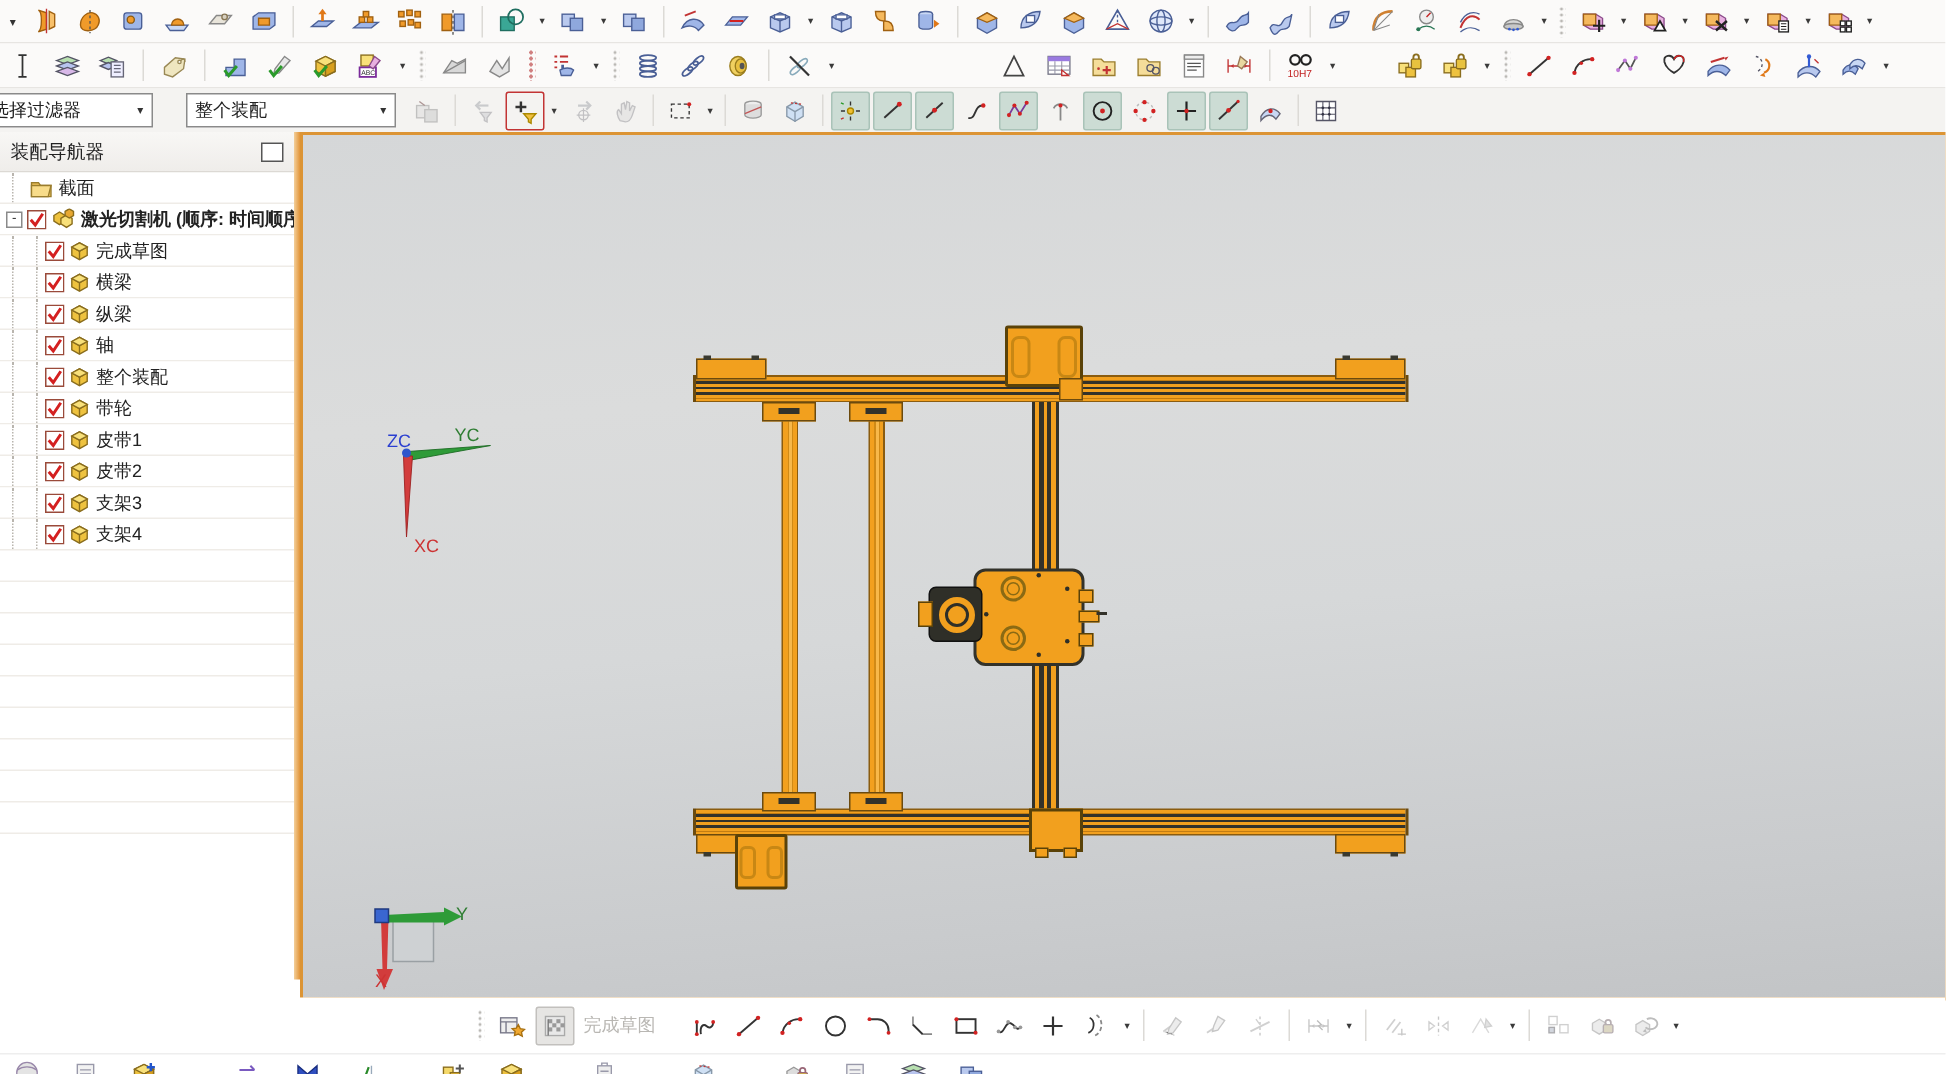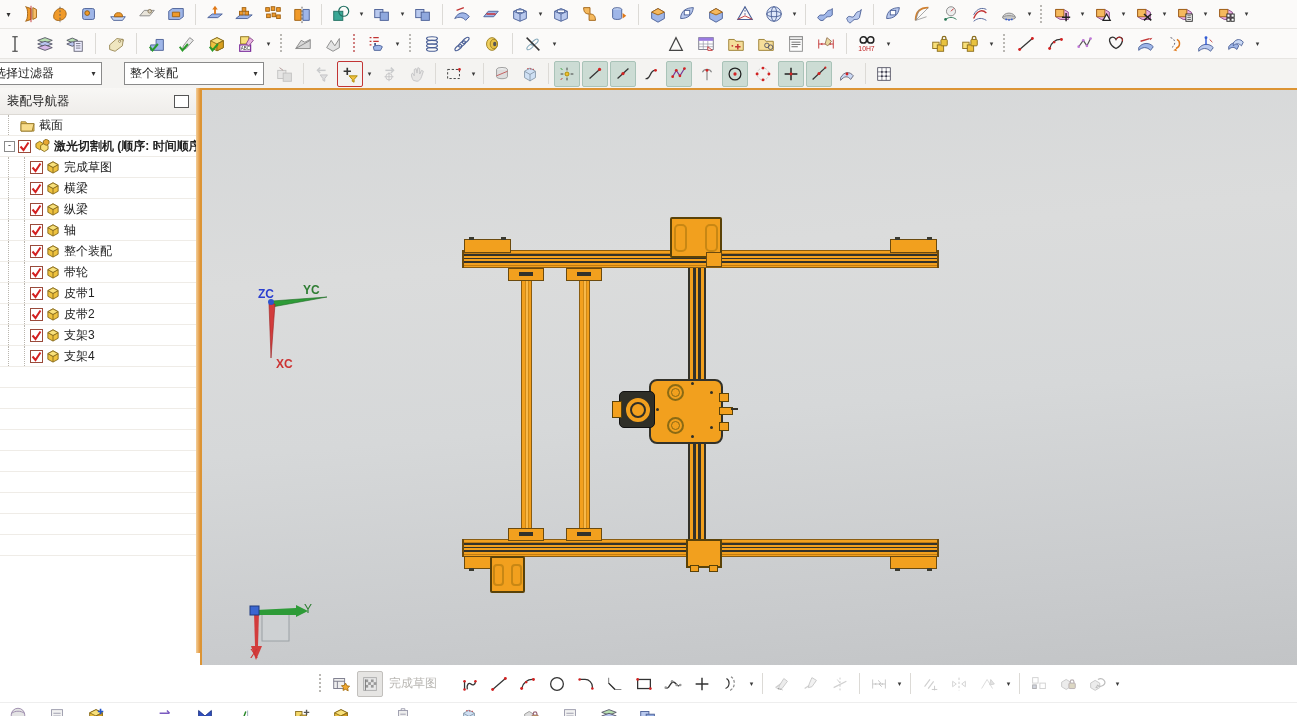--- a/index.html
+++ b/index.html
@@ -95,21 +95,21 @@
   .pdot{position:absolute;width:3px;height:3px;background:#2f2f28;border-radius:50%}
   #m-motor-left{left:417px;top:301px;width:34px;height:35px;background:#2f2f28;
                 border:1px solid #111;border-radius:5px}
   #m-motor-left .mlc{position:absolute;left:4px;top:4px;width:24px;height:24px;border-radius:50%;
                 background:#f2a01e;border:2px solid #2f2f28}
   #m-motor-left .mlc::after{content:'';position:absolute;inset:4px;border:2px solid #2f2f28;
                 border-radius:50%}
   .tab{background:#f2a01e;border:1px solid #5a4208}
   #m-pin{left:529px;top:318px;width:7px;height:2px;background:#33322a}
   
-  .clabel{position:absolute;font-size:12px;font-weight:bold}
+  .clabel{position:absolute;font-size:12px;font-weight:normal}
   
   #sketchbar{position:absolute;left:200px;top:665px;width:1097px;height:37px;background:#fff;
              display:flex;align-items:center;overflow:hidden}
   #sketchbar-inner{display:flex;align-items:center;gap:3px;margin-left:116px}
   #partialrow{position:absolute;left:0;top:702px;width:1297px;height:14px;background:#fff;
               display:flex;gap:13px;padding-left:5px;overflow:hidden;border-top:1px solid #eee}
   #belowpanel{position:absolute;left:0;top:653px;width:200px;height:63px;background:#fff}
 </style>
 </head>
 <body>

